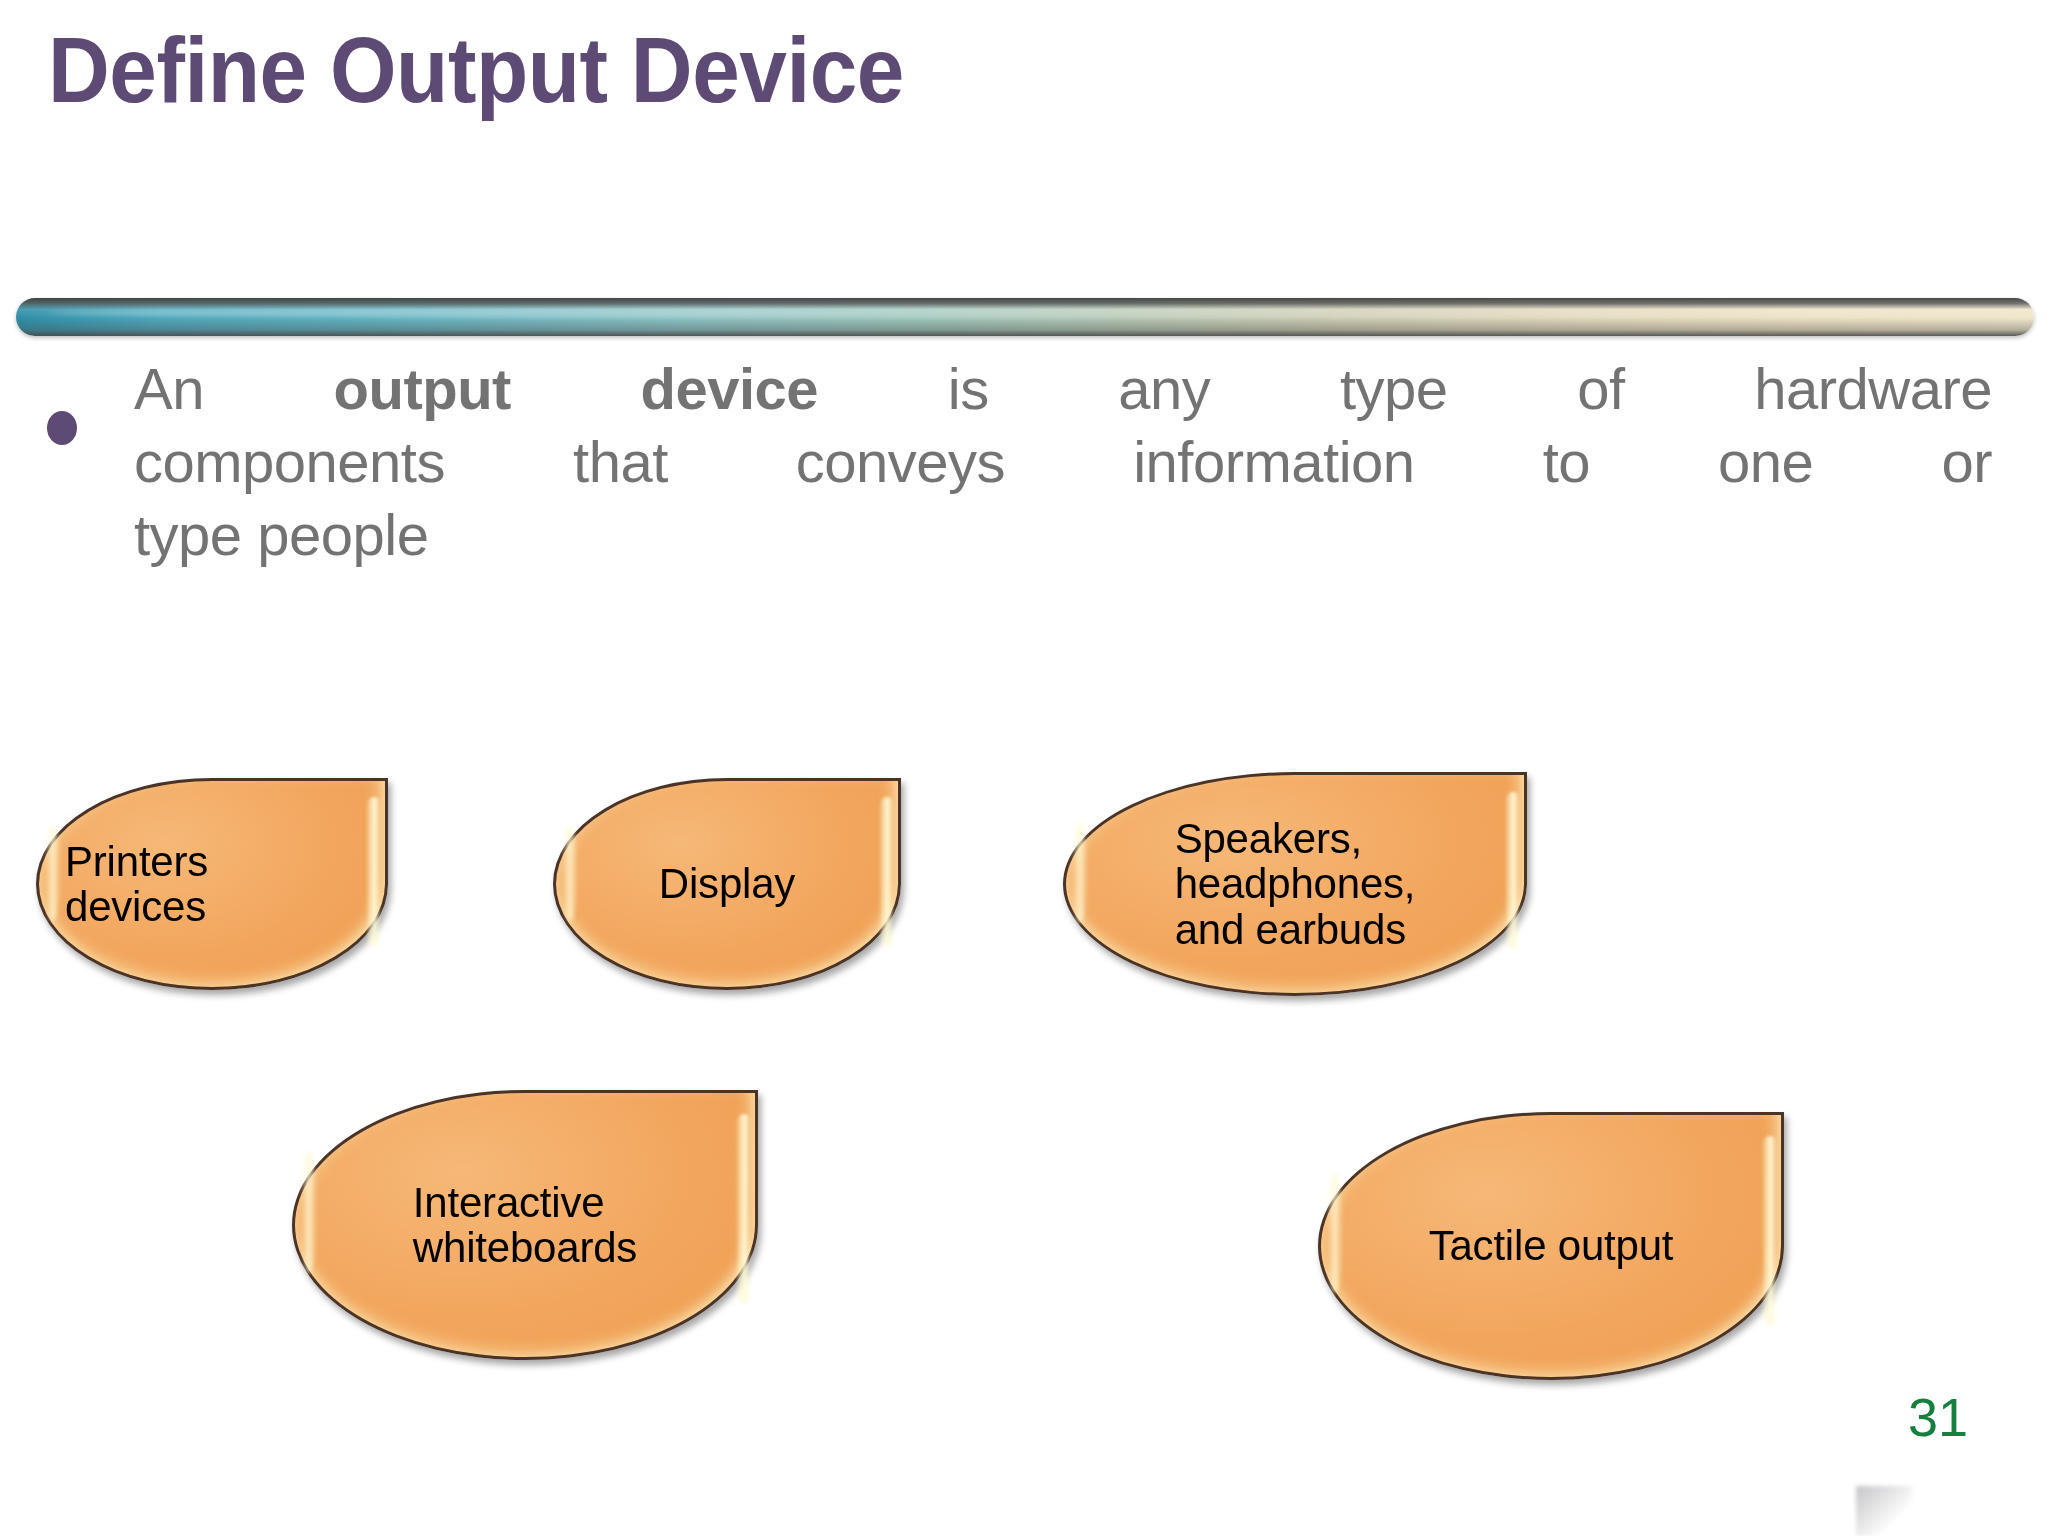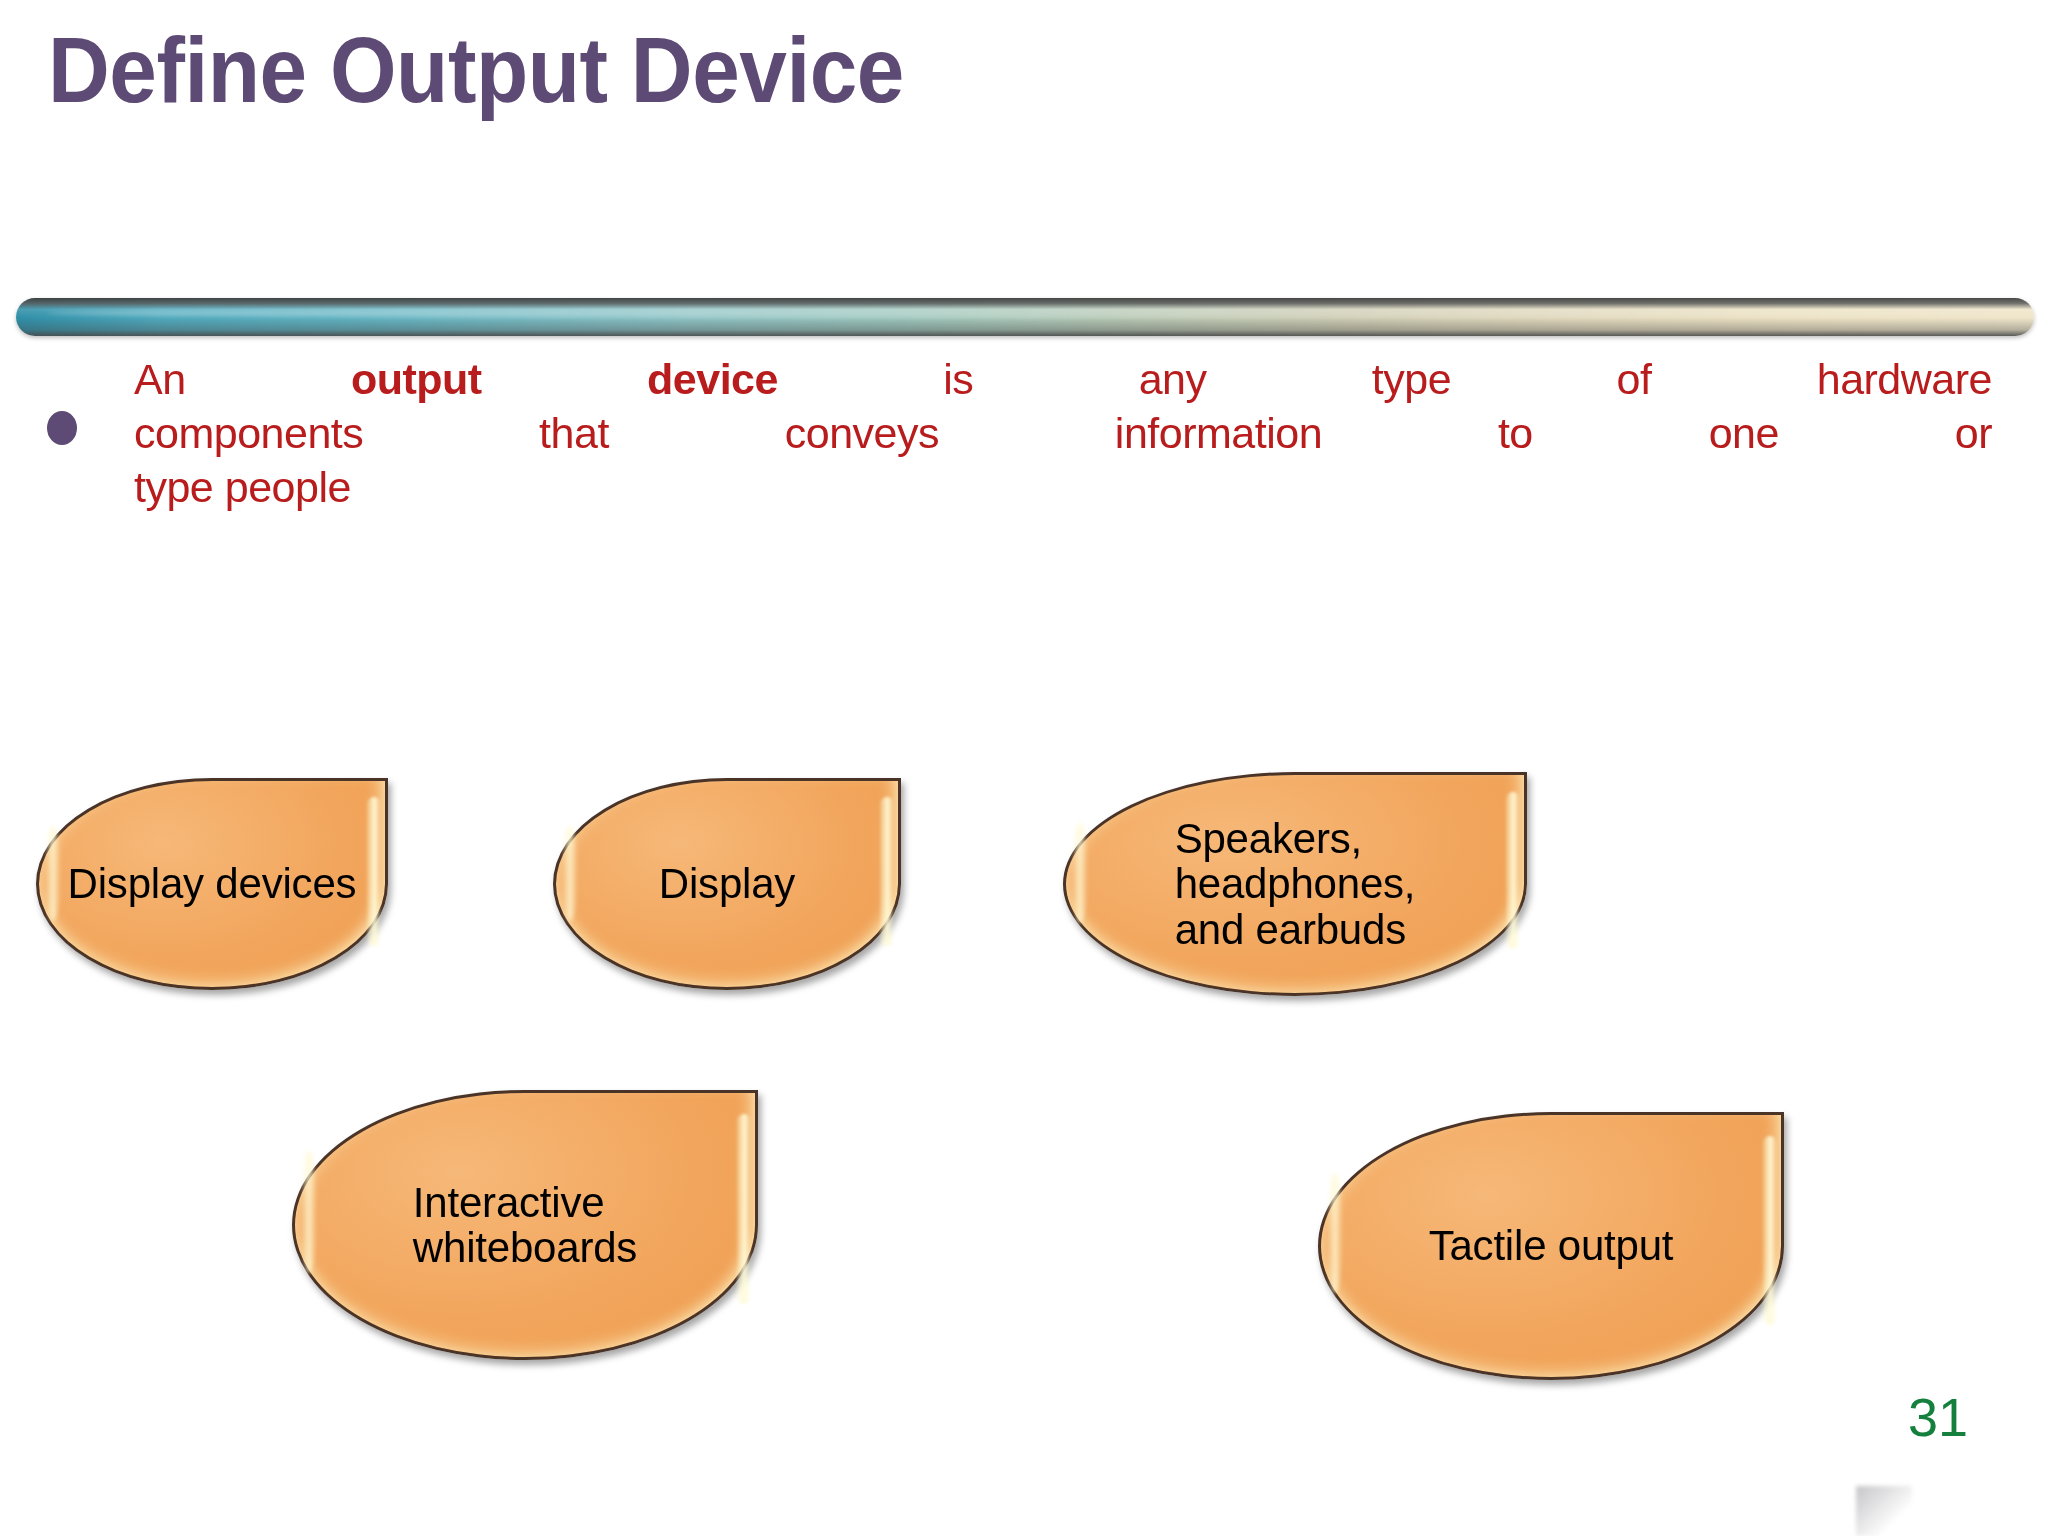--- a/index.html
+++ b/index.html
@@ -95,23 +95,23 @@
     height: 34px;
     border-radius: 50%;
     background: #5D4A75;
   }
 
   .body-text {
     position: absolute;
     left: 134px;
     top: 352px;
     width: 1858px;
-    font-size: 43px;
+    font-size: 58px;
     line-height: 1.26;
-    color: #b91c1c;
+    color: #737373;
     text-align: justify;
     letter-spacing: -0.5px;
   }
   .body-text .ln {
     display: block;
   }
   .body-text .ln.just {
     text-align: justify;
     text-align-last: justify;
   }
@@ -217,21 +217,21 @@
 
   <div class="bullet-dot"></div>
 
   <div class="body-text">
     <span class="ln just"><span>An </span><b>output device</b><span> is any type of hardware</span></span>
     <span class="ln just">components that conveys information to one or</span>
     <span class="ln">type people</span>
   </div>
 
   <div class="shape" style="left:36px; top:778px; width:352px; height:212px;">
-    <span class="shape-label">Display devices</span>
+    <span class="shape-label">Printers devices</span>
   </div>
 
   <div class="shape" style="left:553px; top:778px; width:348px; height:212px;">
     <span class="shape-label">Display</span>
   </div>
 
   <div class="shape" style="left:1063px; top:772px; width:464px; height:224px;">
     <span class="shape-label">Speakers,
 headphones,
 and earbuds</span>

